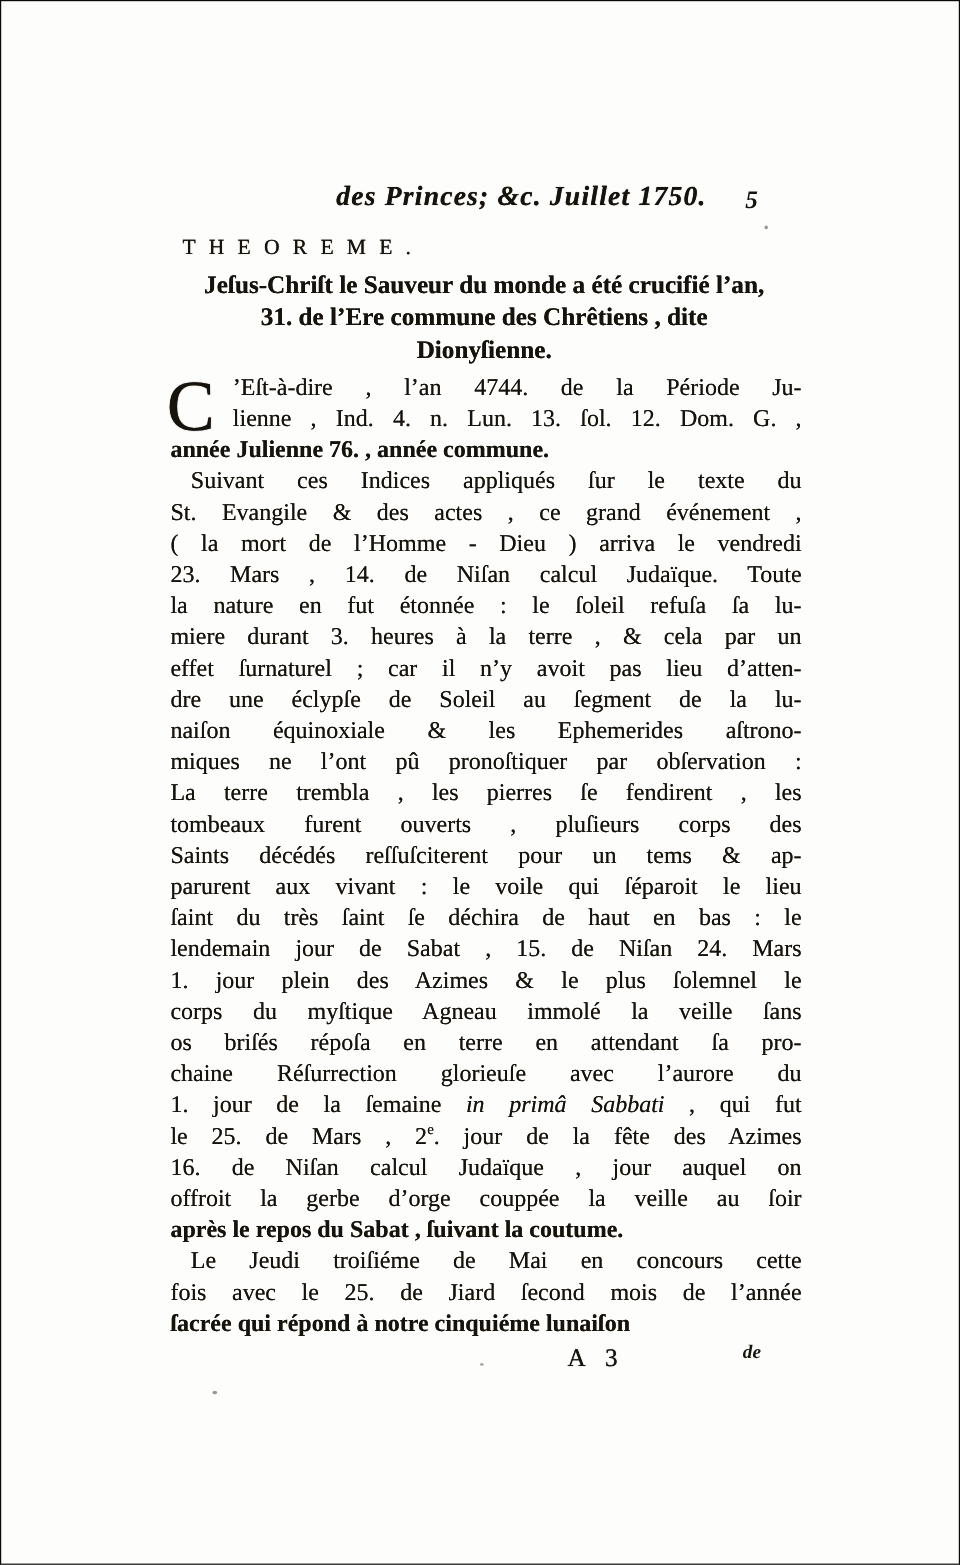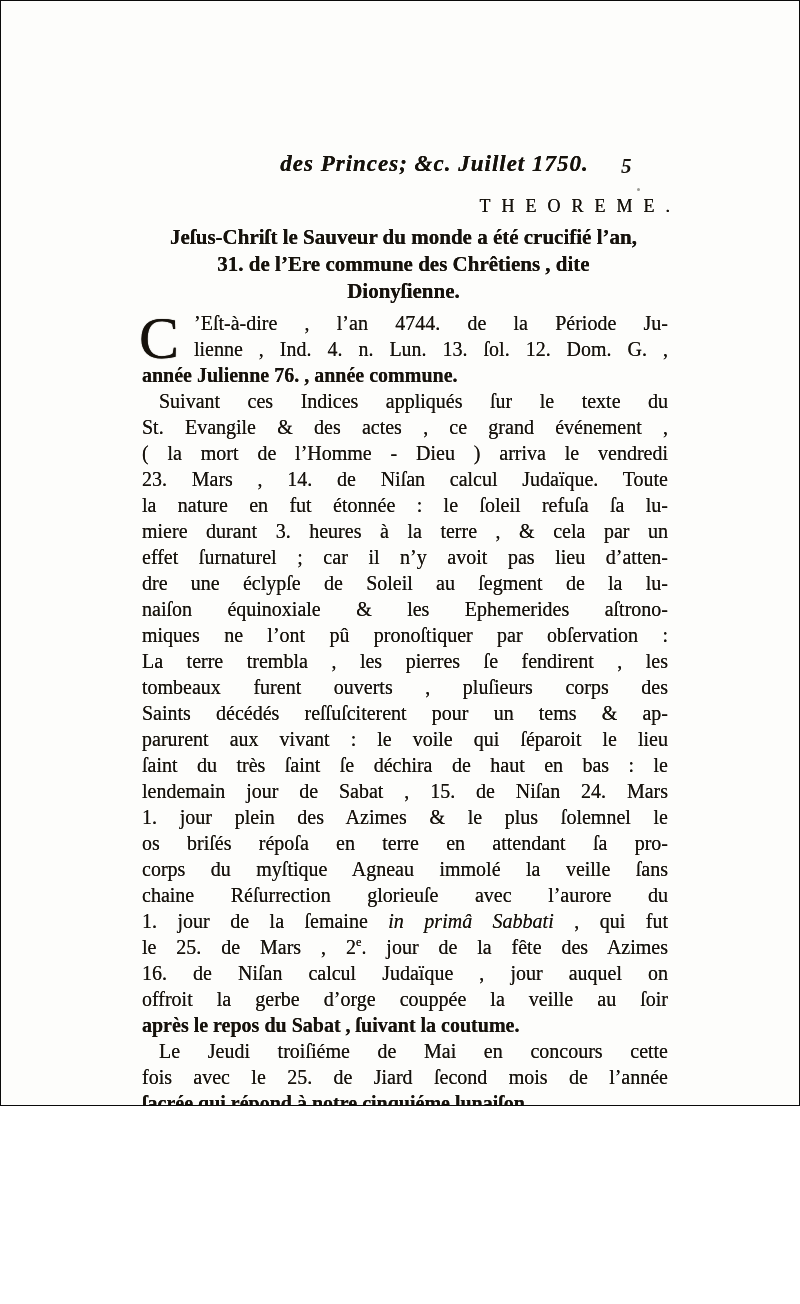--- a/index.html
+++ b/index.html
@@ -1,21 +1,21 @@
 <!DOCTYPE html>
 <html><head>
 <meta charset="utf-8">
 <style>
   html, body { margin: 0; padding: 0; }
   body { background: #ffffff; }
 
   .page {
     position: relative;
     width: 800px;
-    height: 1106px;
+    height: 1304px;
     box-sizing: border-box;
     border: 1px solid #0a0a0a;
     background: #fdfdfb;
     font-family: "Liberation Serif", "DejaVu Serif", serif;
     color: #16120c;
     overflow: hidden;
   }
 
   
   .running-title {
@@ -38,21 +38,21 @@
     font-weight: bold;
     font-size: 21px;
   }
 
   
   .section-title {
     position: absolute;
     top: 195px;
     left: 140px;
     width: 540px;
-    text-align: right;
+    text-align: left;
     font-size: 18px;
     letter-spacing: 11px;
     text-indent: 11px; 
     text-shadow: 0 0 0.6px currentColor;
   }
 
   
   .subtitle {
     position: absolute;
     top: 223px;
@@ -154,22 +154,22 @@
         <div class="bline"><span>dre une éclypſe de Soleil au ſegment de la lu-</span></div>
         <div class="bline"><span>naiſon équinoxiale &amp; les Ephemerides aſtrono-</span></div>
         <div class="bline"><span>miques ne l’ont pû pronoſtiquer par obſervation :</span></div>
         <div class="bline"><span>La terre trembla , les pierres ſe fendirent , les</span></div>
         <div class="bline"><span>tombeaux furent ouverts , pluſieurs corps des</span></div>
         <div class="bline"><span>Saints décédés reſſuſciterent pour un tems &amp; ap-</span></div>
         <div class="bline"><span>parurent aux vivant : le voile qui ſéparoit le lieu</span></div>
         <div class="bline"><span>ſaint du très ſaint ſe déchira de haut en bas : le</span></div>
         <div class="bline"><span>lendemain jour de Sabat , 15. de Niſan 24. Mars</span></div>
         <div class="bline"><span>1. jour plein des Azimes &amp; le plus ſolemnel le</span></div>
+        <div class="bline"><span>corps du myſtique Agneau immolé la veille ſans</span></div>
         <div class="bline"><span>os briſés répoſa en terre en attendant ſa pro-</span></div>
-        <div class="bline"><span>corps du myſtique Agneau immolé la veille ſans</span></div>
         <div class="bline"><span>chaine Réſurrection glorieuſe avec l’aurore du</span></div>
         <div class="bline"><span>1. jour de la ſemaine </span><i>in primâ Sabbati</i><span> , qui fut</span></div>
         <div class="bline"><span>le 25. de Mars , 2</span><sup>e</sup><span>. jour de la fête des Azimes</span></div>
         <div class="bline"><span>16. de Niſan calcul Judaïque , jour auquel on</span></div>
         <div class="bline"><span>offroit la gerbe d’orge couppée la veille au ſoir</span></div>
         <div class="bline last"><span>après le repos du Sabat , ſuivant la coutume.</span></div>
         <div class="bline indent"><span>Le Jeudi troiſiéme de Mai en concours cette</span></div>
         <div class="bline"><span>fois avec le 25. de Jiard ſecond mois de l’année</span></div>
         <div class="bline last"><span>ſacrée qui répond à notre cinquiéme lunaiſon</span></div>
       </div>

